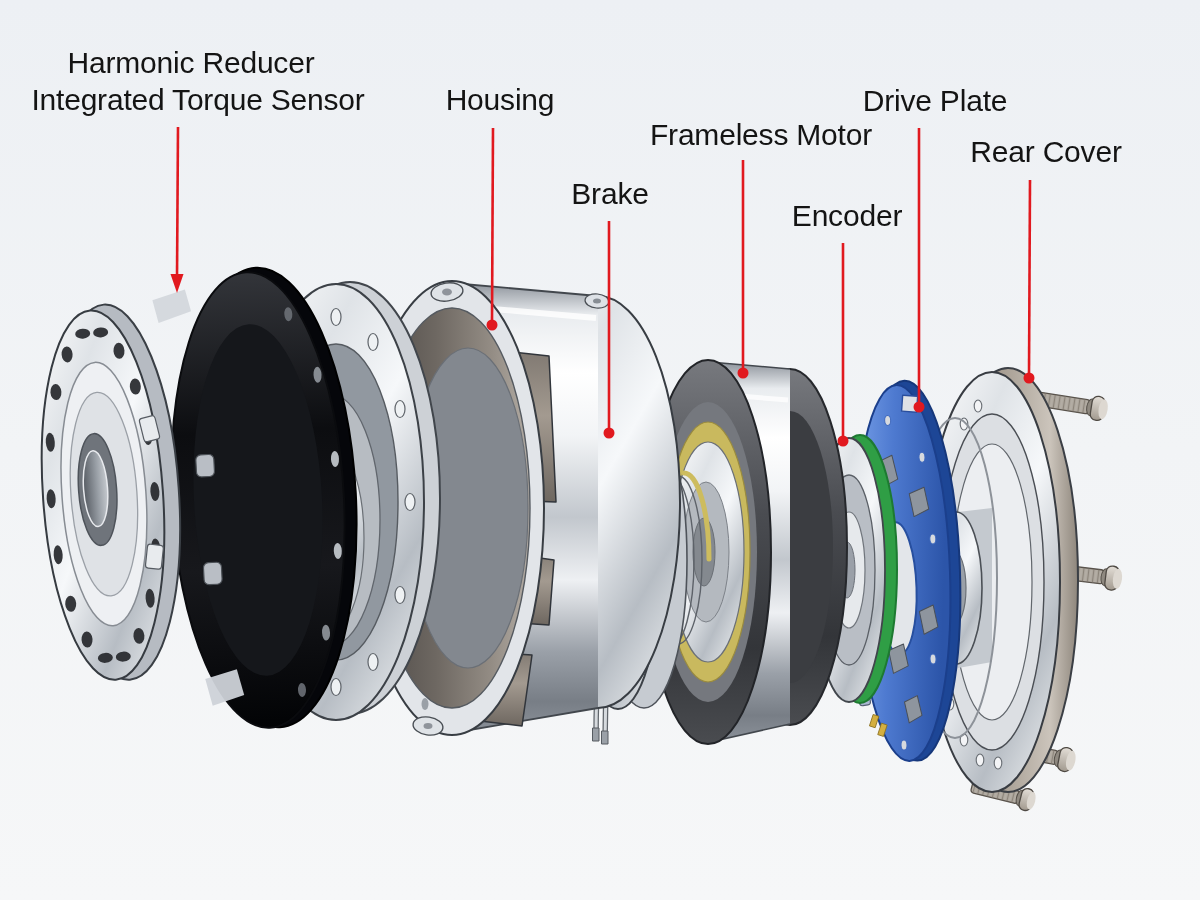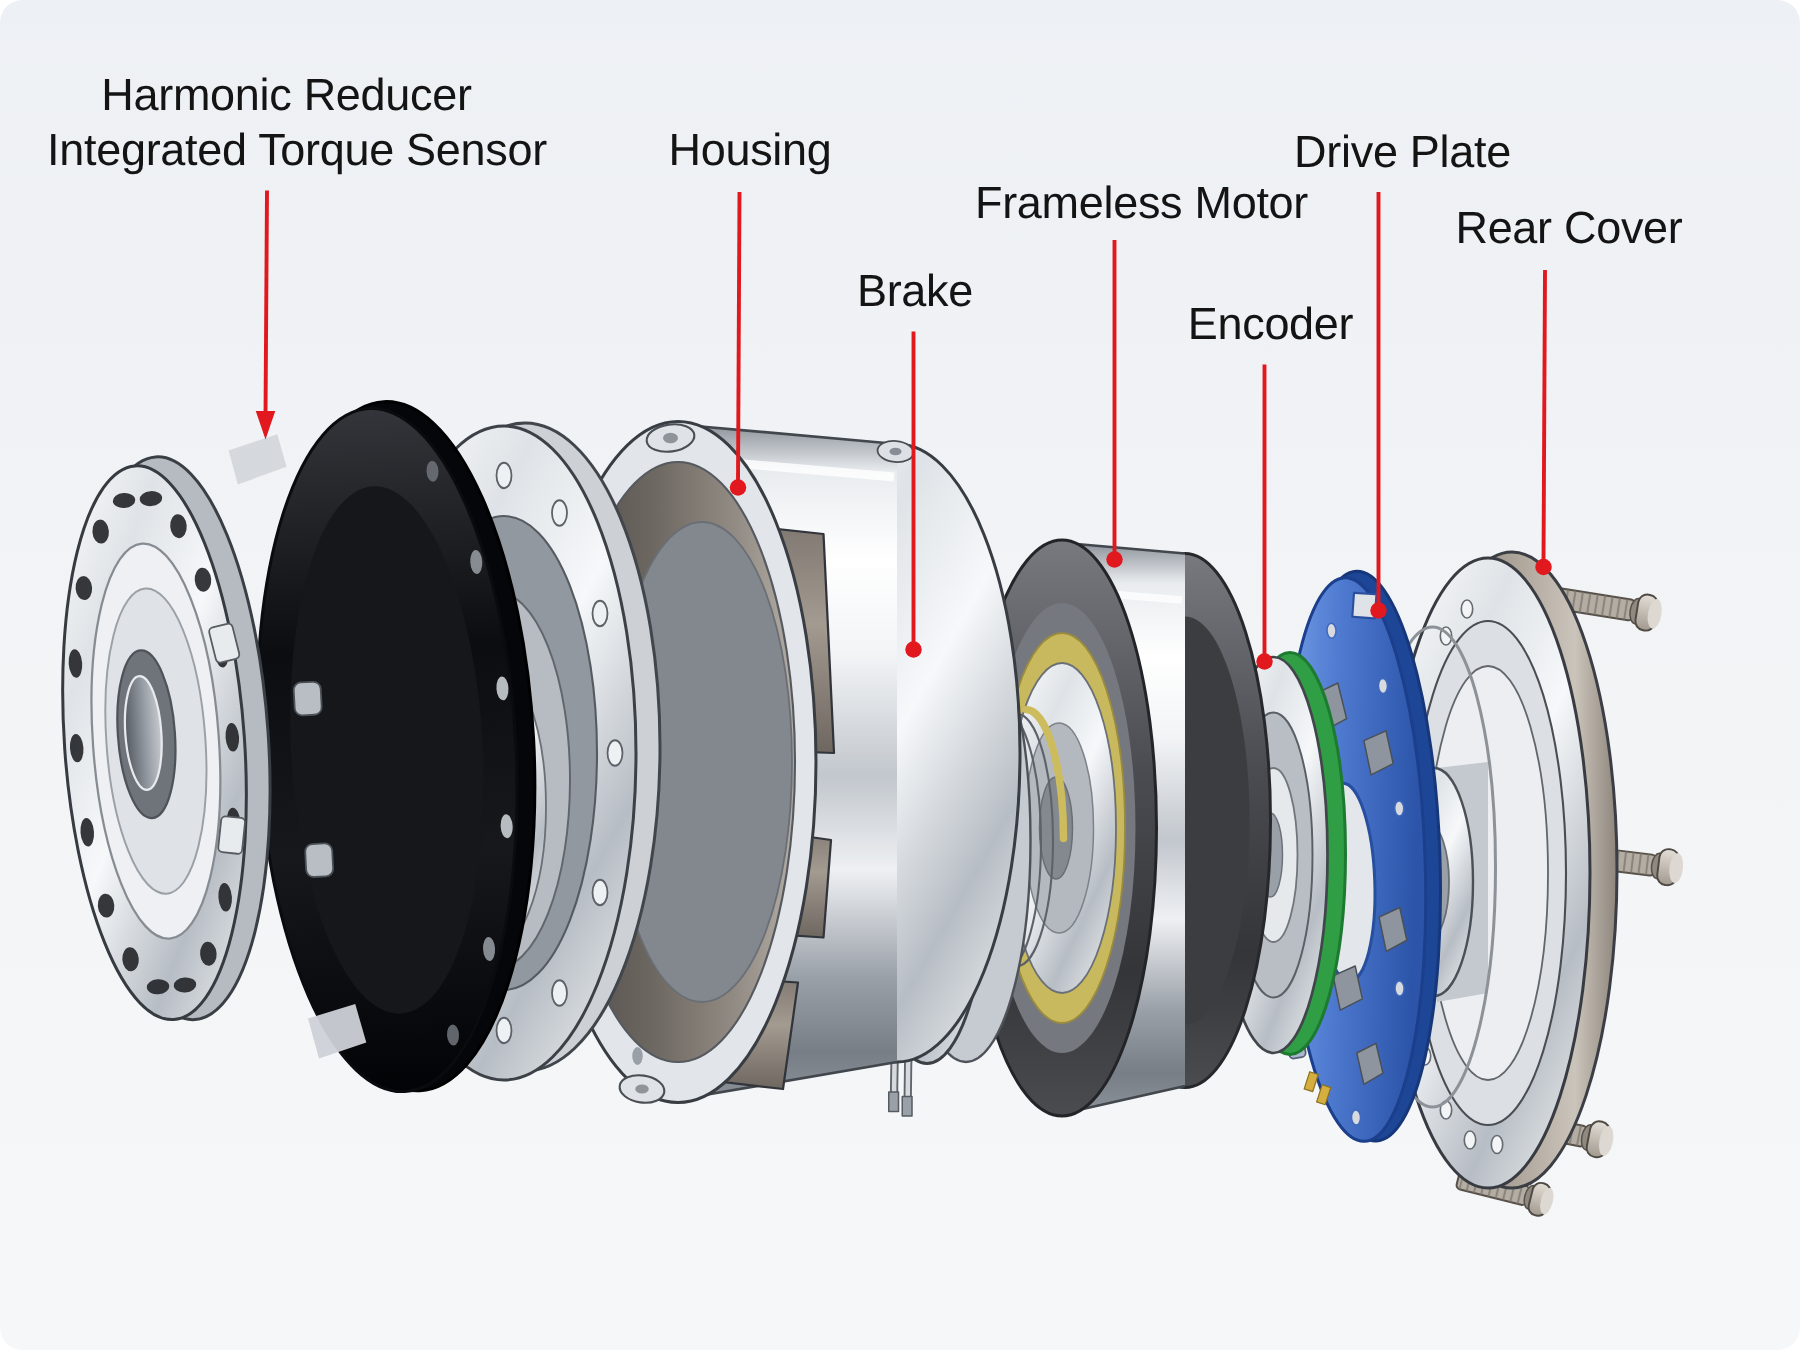--- a/index.html
+++ b/index.html
@@ -1,17 +1,17 @@
 <!DOCTYPE html>
 <html><head>
 <meta charset="utf-8">
 <style>
   html,body{margin:0;padding:0;background:#ffffff;}
   .stage{position:relative;width:1200px;height:900px;overflow:hidden;
-         font-family:"Liberation Sans",sans-serif;border-radius:15px;}
+         font-family:"Liberation Sans",sans-serif;}
   svg{display:block;}
   .lbl{font-family:"Liberation Sans",sans-serif;font-size:30px;fill:#141414;
        letter-spacing:-0.2px;}
 </style>
 </head>
 <body>
 
 <div class="stage">
 <svg width="1200" height="900" viewBox="0 0 1200 900">
   <defs>

